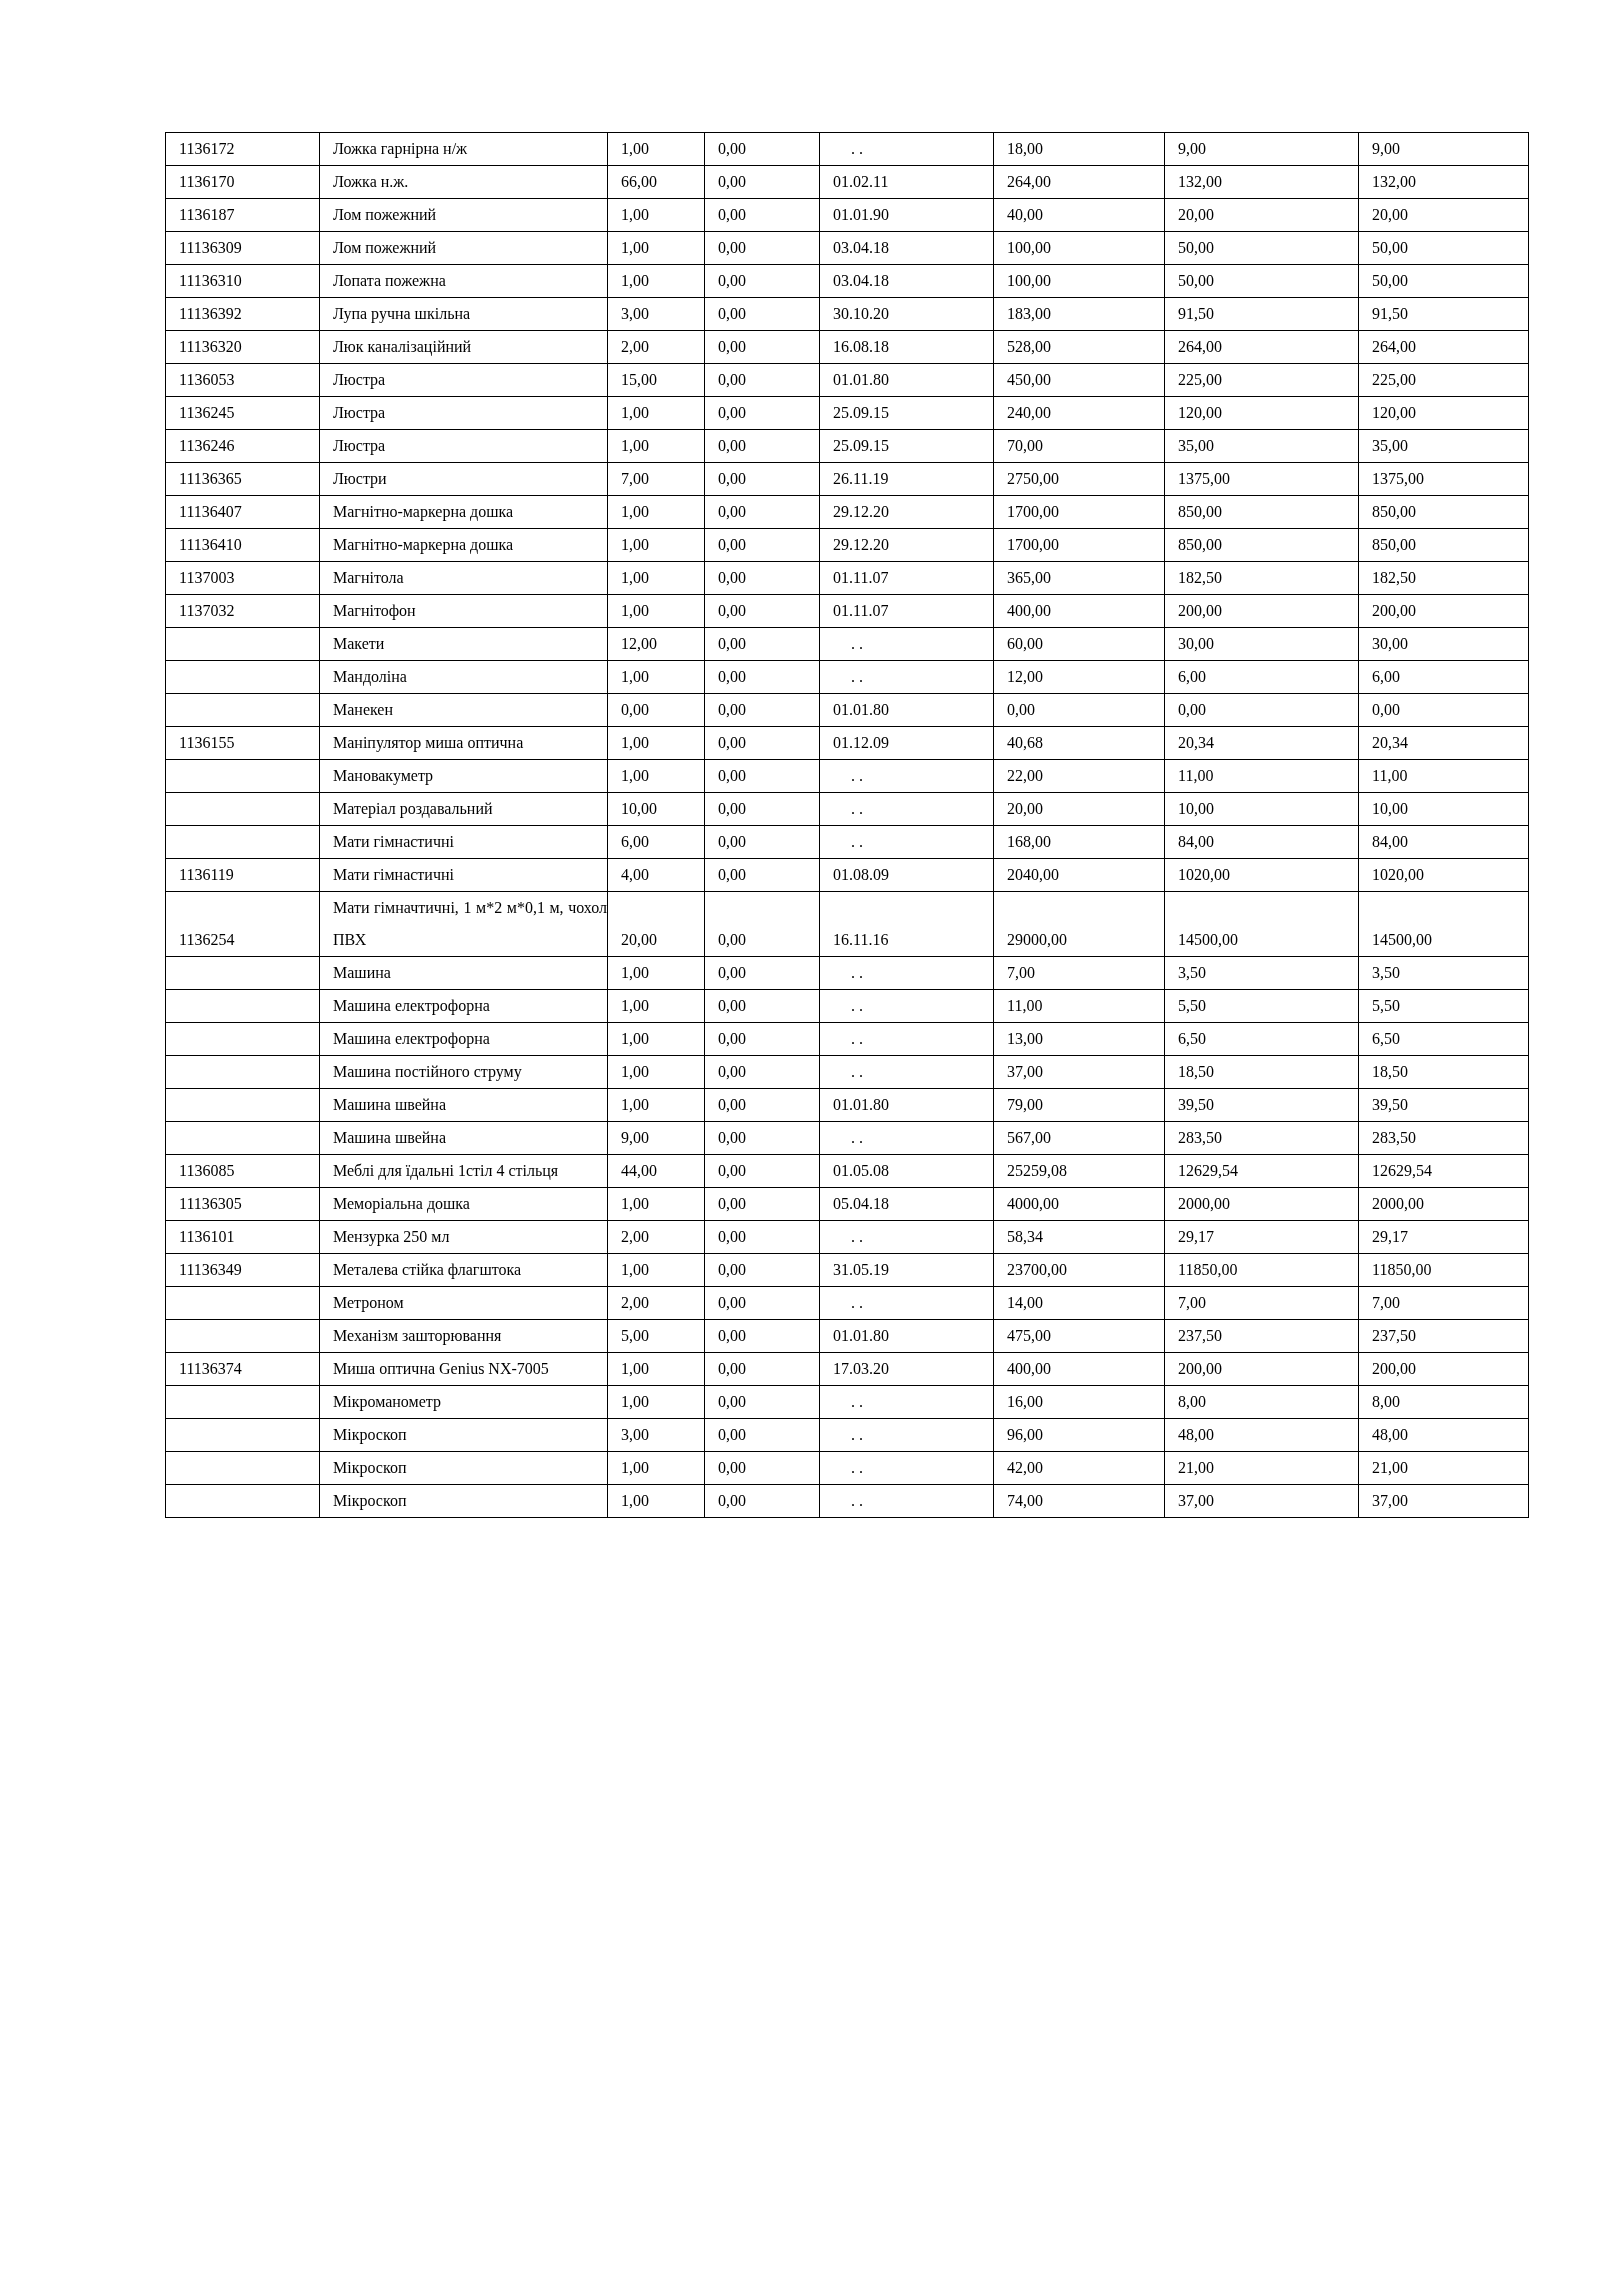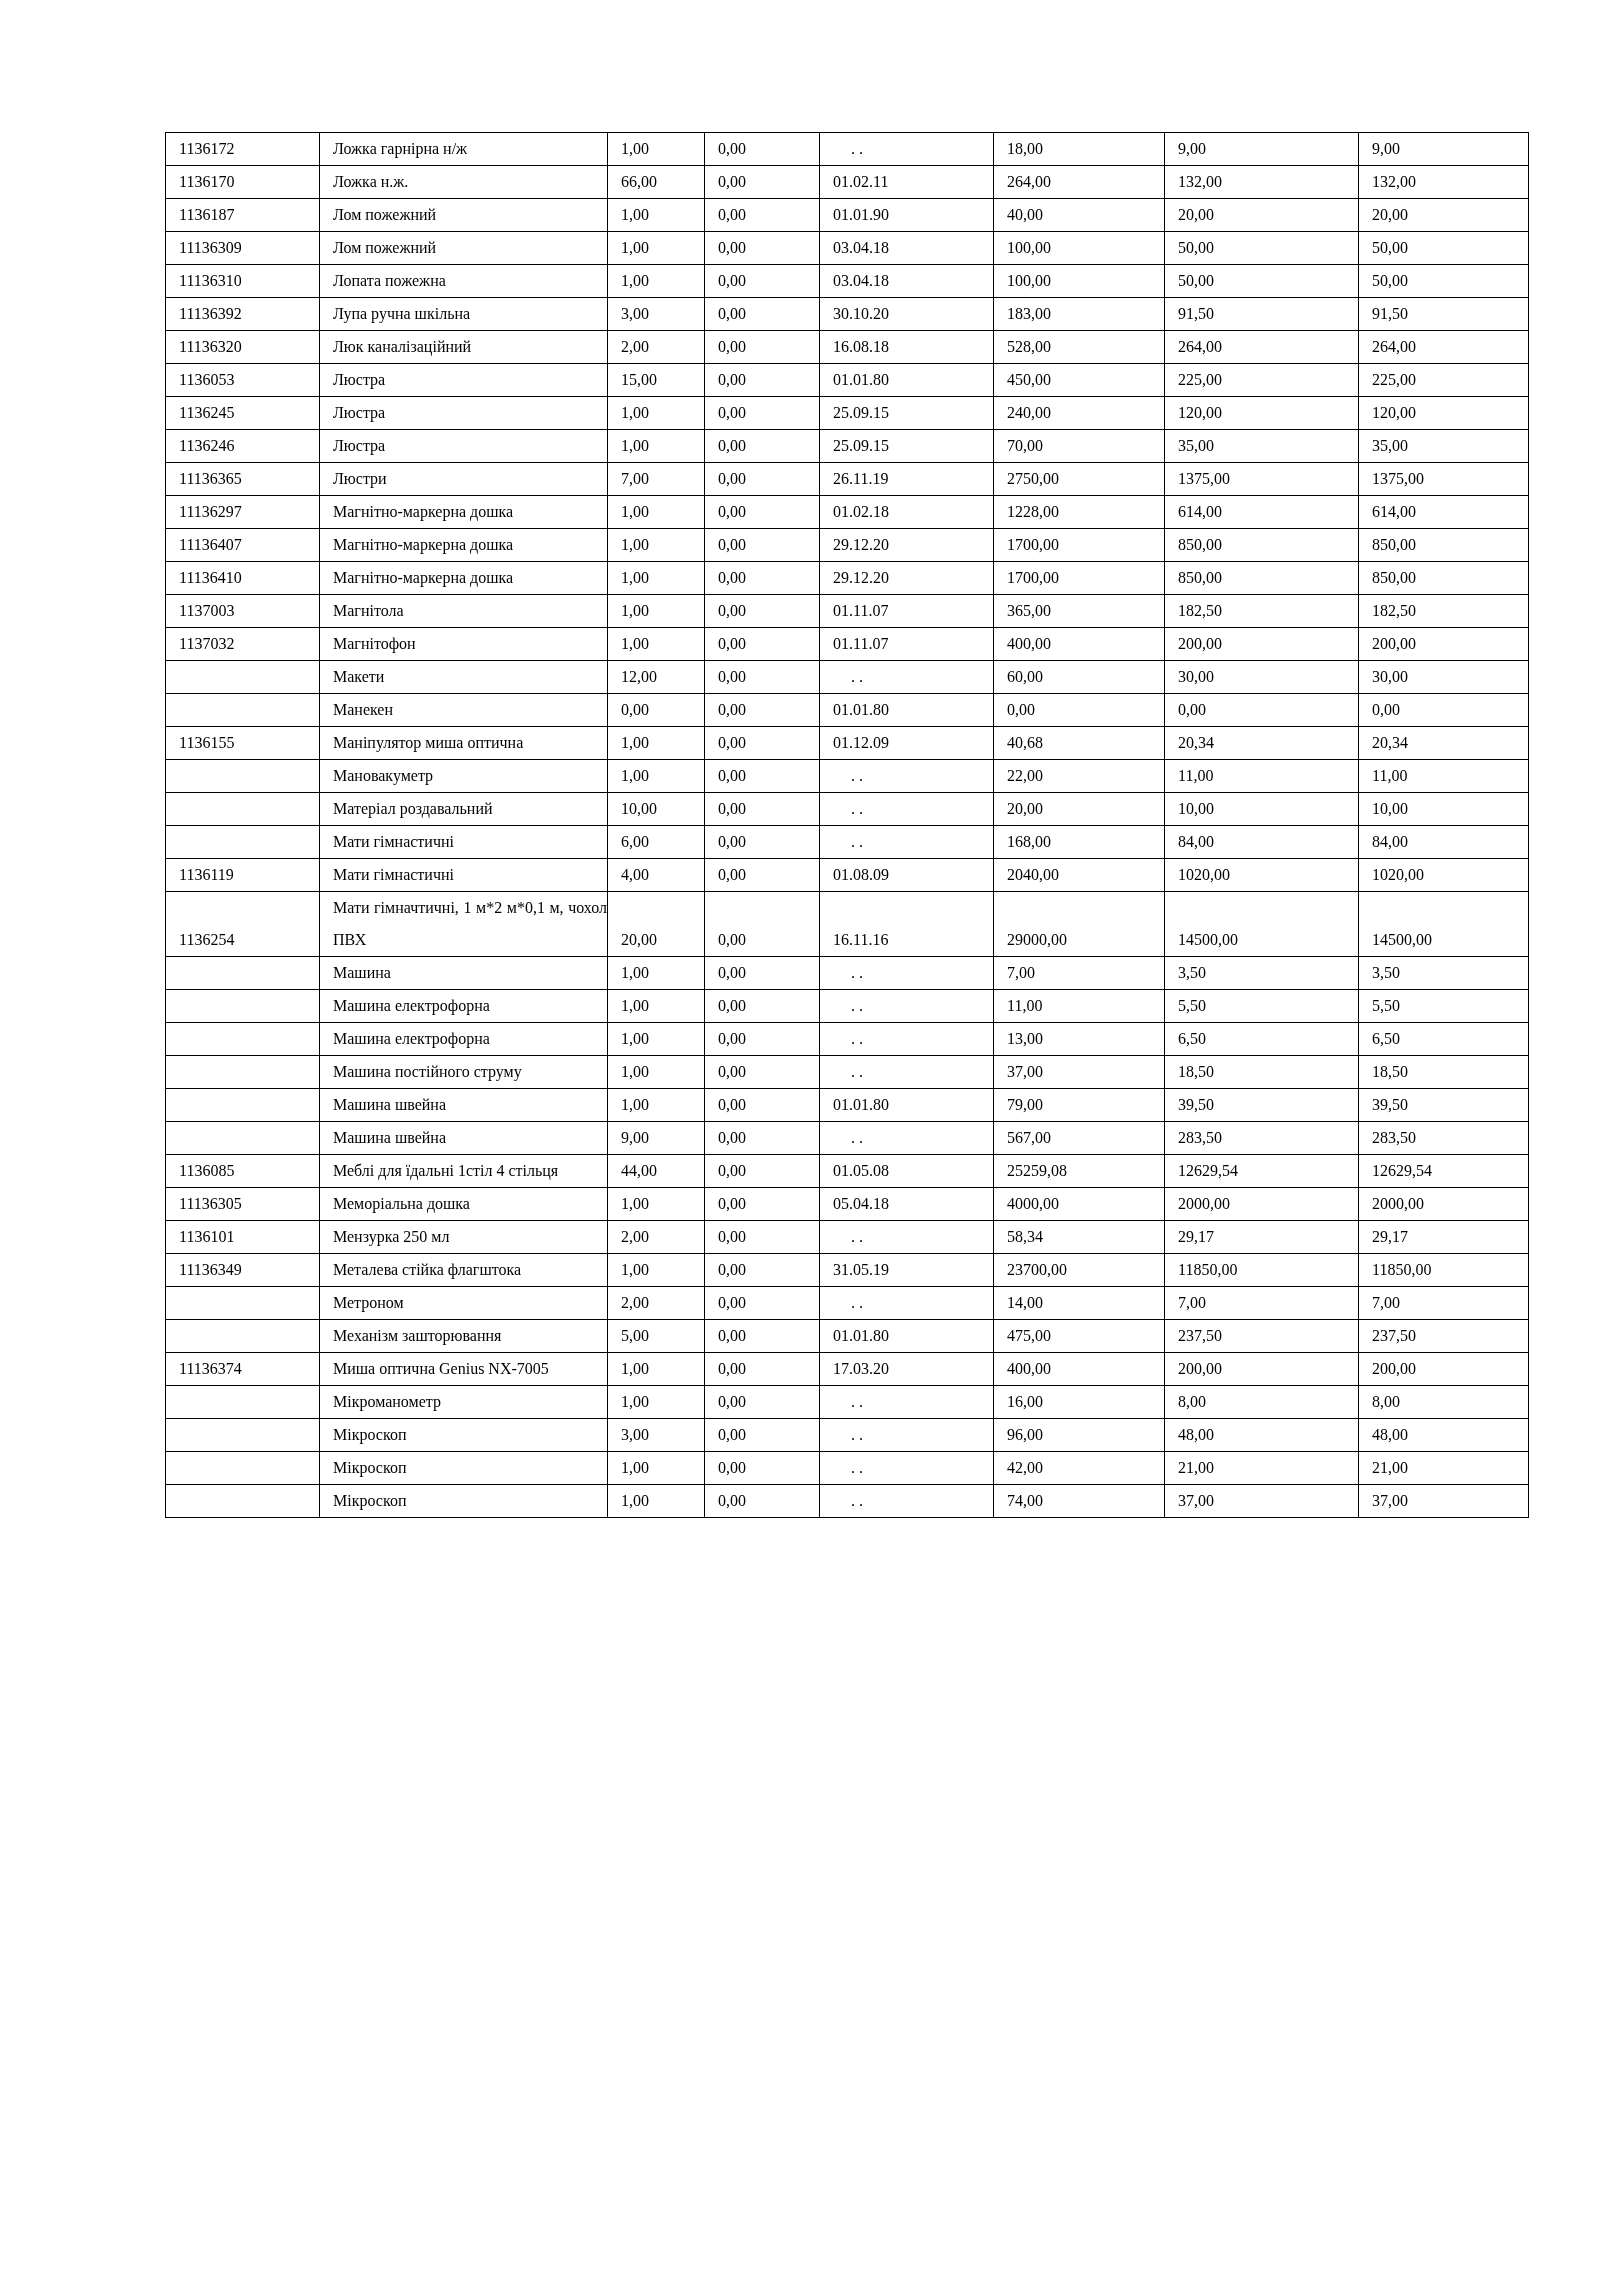--- a/index.html
+++ b/index.html
@@ -156,30 +156,20 @@
           <td>11136365</td>
           <td class="name">Люстри</td>
           <td>7,00</td>
           <td>0,00</td>
           <td class="date">26.11.19</td>
           <td>2750,00</td>
           <td>1375,00</td>
           <td>1375,00</td>
         </tr>
         <tr>
-          <td>11136297</td>
-          <td class="name">Магнітно-маркерна дошка</td>
-          <td>1,00</td>
-          <td>0,00</td>
-          <td class="date">01.02.18</td>
-          <td>1228,00</td>
-          <td>614,00</td>
-          <td>614,00</td>
-        </tr>
-        <tr>
           <td>11136407</td>
           <td class="name">Магнітно-маркерна дошка</td>
           <td>1,00</td>
           <td>0,00</td>
           <td class="date">29.12.20</td>
           <td>1700,00</td>
           <td>850,00</td>
           <td>850,00</td>
         </tr>
         <tr>
@@ -214,20 +204,30 @@
         </tr>
         <tr>
           <td></td>
           <td class="name">Макети</td>
           <td>12,00</td>
           <td>0,00</td>
           <td class="date blank">. .</td>
           <td>60,00</td>
           <td>30,00</td>
           <td>30,00</td>
+        </tr>
+        <tr>
+          <td></td>
+          <td class="name">Мандоліна</td>
+          <td>1,00</td>
+          <td>0,00</td>
+          <td class="date blank">. .</td>
+          <td>12,00</td>
+          <td>6,00</td>
+          <td>6,00</td>
         </tr>
         <tr>
           <td></td>
           <td class="name">Манекен</td>
           <td>0,00</td>
           <td>0,00</td>
           <td class="date">01.01.80</td>
           <td>0,00</td>
           <td>0,00</td>
           <td>0,00</td>

